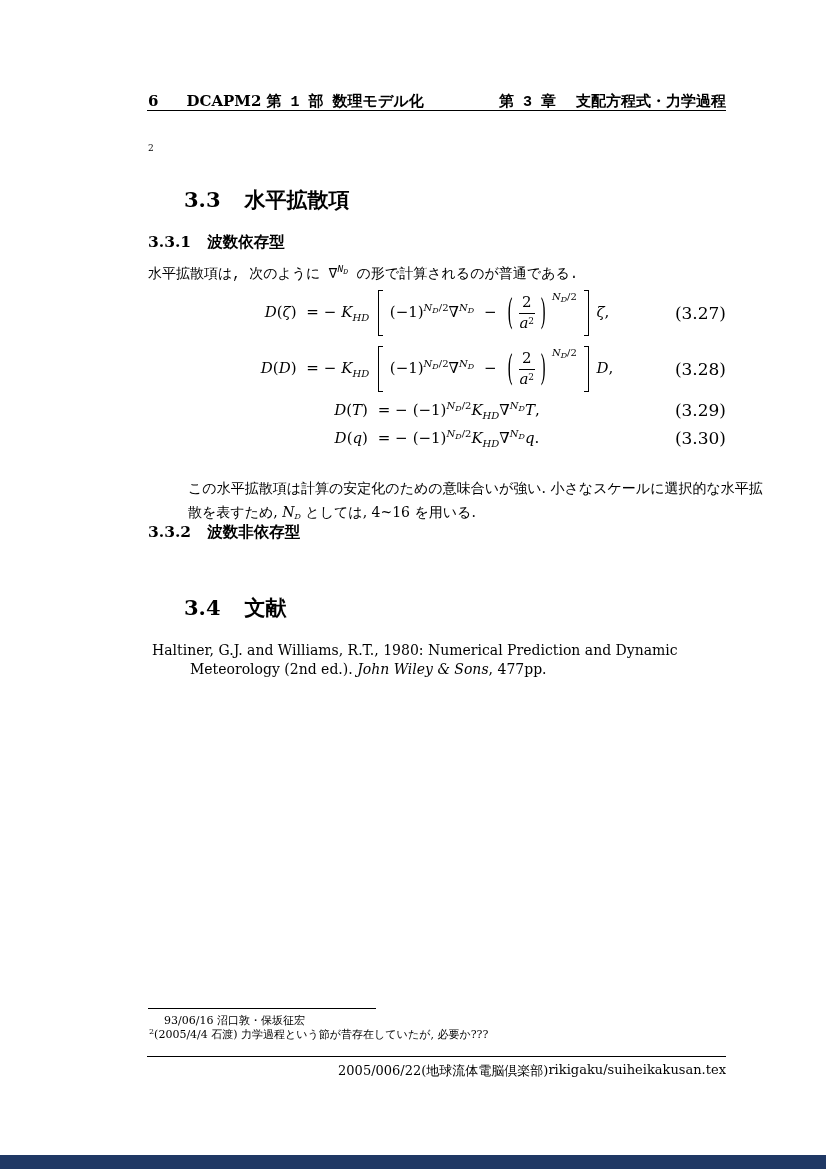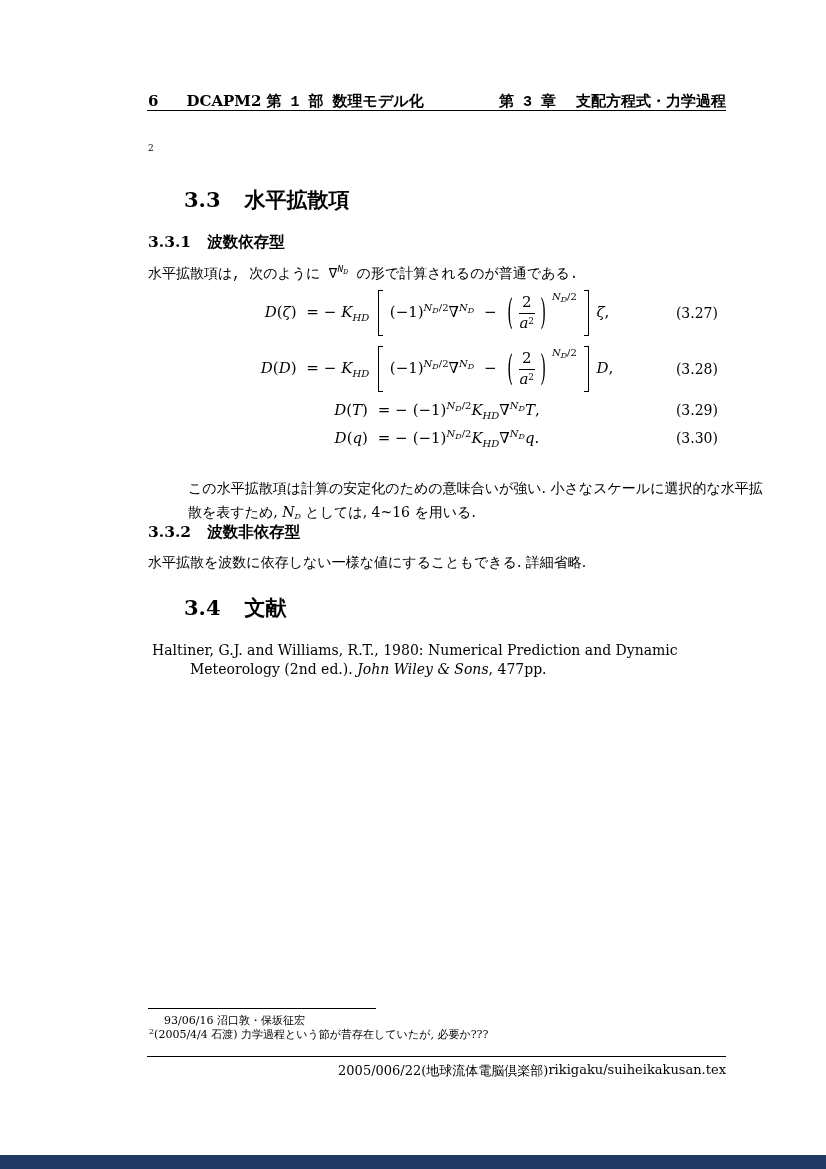--- a/index.html
+++ b/index.html
@@ -37,21 +37,21 @@
   
   .mi { font-style:italic; }
   .isup { font-size:10px; vertical-align:6px; }
   .isup .nsub, .nsub { font-size:8px; vertical-align:-2px; font-style:italic; }
   .ksub { font-size:10px; vertical-align:-4px; font-style:italic; }
 
   
   .eqrow { position:absolute; left:148px; width:578px;
            display:flex; align-items:center; justify-content:center; }
   .eq { font-size:15px; white-space:nowrap; display:inline-block; }
-  .eqnum { position:absolute; right:8px; top:50%; transform:translateY(-50%); font-size:14px; }
+  .eqnum { position:absolute; right:0; top:50%; transform:translateY(-50%); font-size:17px; }
   .mo { margin:0 5px; }
   .sqb { display:inline-block; height:46px; width:5px; vertical-align:middle; }
   .sqb-l { border-left:1.5px solid #000; border-top:1.5px solid #000; border-bottom:1.5px solid #000; margin:0 2px 0 4px; }
   .sqb-r { border-right:1.5px solid #000; border-top:1.5px solid #000; border-bottom:1.5px solid #000; margin:0 3px 0 2px; }
   .bigp { display:inline-block; transform:scaleY(2.3); transform-origin:center; vertical-align:middle; margin:0 1px; font-weight:400; }
   .frac { display:inline-block; vertical-align:middle; text-align:center; line-height:1.15; }
   .frac .num { display:block; border-bottom:1px solid #000; padding:0 3px 1px; }
   .frac .den { display:block; padding-top:1px; }
   .densup { font-size:9px; vertical-align:4px; }
   .hisup { font-size:10px; vertical-align:17px; }
@@ -153,21 +153,20 @@
   </div>
 
   <div class="para" style="top:476px;margin-left:40px;">
     <span>この水平拡散項は計算の安定化のための意味合いが強い. 小さなスケールに選択的な水平拡散を表すため, </span><span><span class="mi">N</span><span class="nsub">D</span></span><span> としては, 4~16 を用いる.</span>
   </div>
 
   <div class="h3" style="top:522px;">
     <span>3.3.2</span><span class="jp ttl">波数非依存型</span>
   </div>
 
-  <div class="para" style="top:550px;">水平拡散を波数に依存しない一様な値にすることもできる. 詳細省略.</div>
 
   <div class="h2" style="top:594px;">
     <span>3.4</span><span class="jp ttl">文献</span>
   </div>
 
   <div class="refs" style="top:641px;">
     <div class="ref-entry">
       <span>Haltiner, G.J. and Williams, R.T., 1980: Numerical Prediction and Dynamic Meteorology (2nd ed.). </span><span class="pub-italic">John Wiley &amp; Sons</span><span>, 477pp.</span>
     </div>
   </div>

